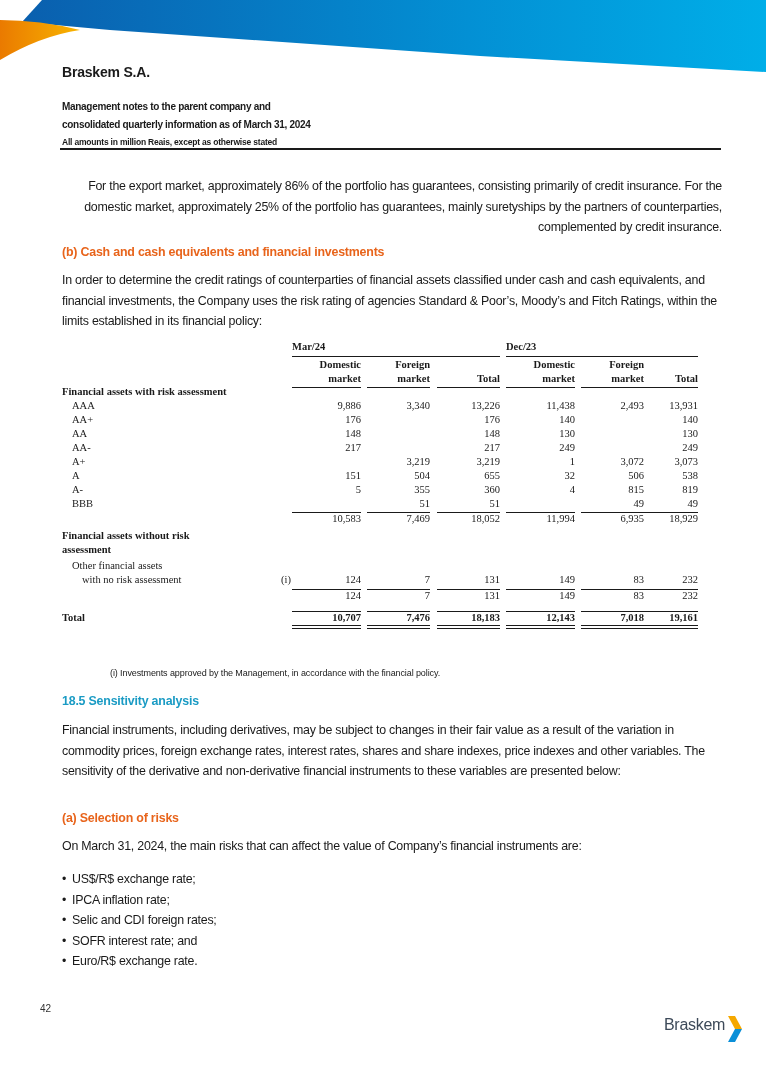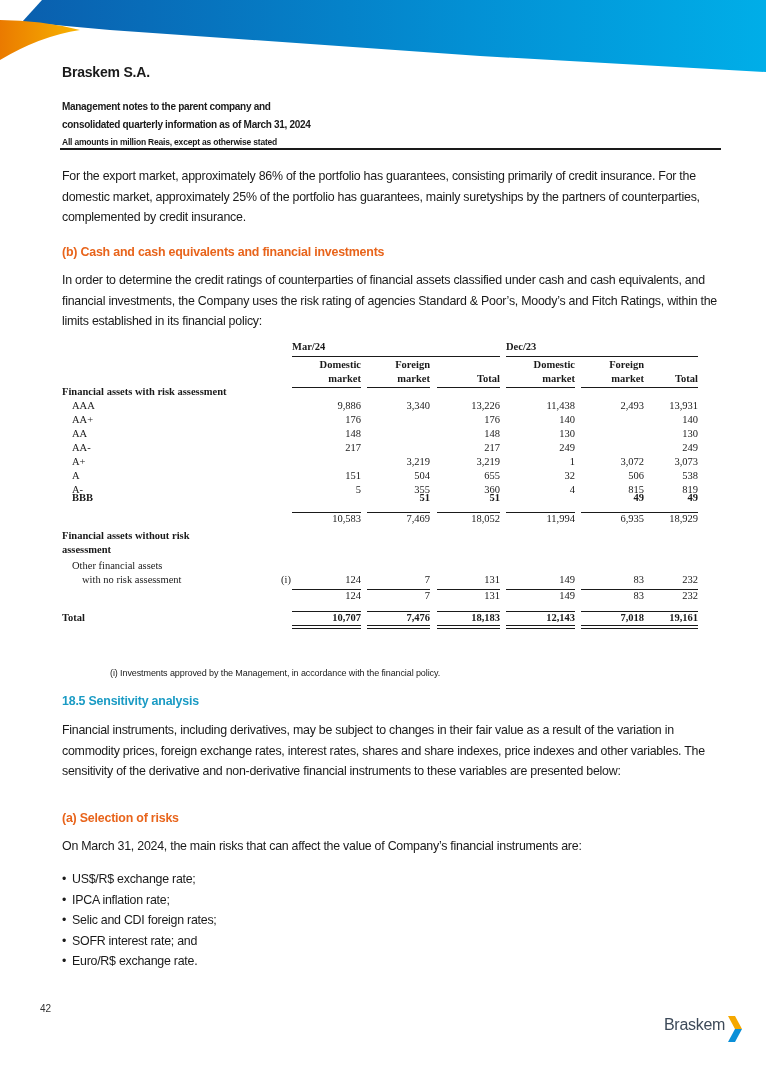--- a/index.html
+++ b/index.html
@@ -66,21 +66,21 @@
   <path d="M42 0 L766 0 L766 72 L480 56 L110 30 L22 22 Z" fill="url(#gblue)"></path>
   <path d="M0 20 Q40 20 80 30 Q40 36 0 60 Z" fill="url(#gorange)"></path>
 </svg>
 
 <div class="hdr-company">Braskem S.A.</div>
 <div class="hdr-sub1">Management notes to the parent company and</div>
 <div class="hdr-sub2">consolidated quarterly information as of March 31, 2024</div>
 <div class="hdr-note">All amounts in million Reais, except as otherwise stated</div>
 <div class="hdr-rule"></div>
 
-<p class="para" style="top:166px;">For the export market, approximately 86% of the portfolio has guarantees, consisting primarily of credit insurance. For the domestic market, approximately 25% of the portfolio has guarantees, mainly suretyships by the partners of counterparties, complemented by credit insurance.</p>
+<p class="para" style="top:176px;text-align:right;">For the export market, approximately 86% of the portfolio has guarantees, consisting primarily of credit insurance. For the domestic market, approximately 25% of the portfolio has guarantees, mainly suretyships by the partners of counterparties, complemented by credit insurance.</p>
 
 <div class="h-orange" style="top:245px;text-align:right;">(b) Cash and cash equivalents and financial investments</div>
 <p class="para" style="top:270px;">In order to determine the credit ratings of counterparties of financial assets classified under cash and cash equivalents, and financial investments, the Company uses the risk rating of agencies Standard &amp; Poor’s, Moody’s and Fitch Ratings, within the limits established in its financial policy:</p>
 
 <div class="tbl">
 
   <div class="period" style="left:230px;width:208px;top:1px;">Mar/24</div>
   <div class="period" style="left:444px;width:192px;top:1px;">Dec/23</div>
   <div class="ul" style="left:230px;width:208px;top:16px;"></div>
   <div class="ul" style="left:444px;width:192px;top:16px;"></div>
@@ -177,21 +177,21 @@
       </div>
       <div class="trow" style="top: 144px;">
         <span class="lbl ind1">A-</span>
         <span class="num c0">5</span>
         <span class="num c1">355</span>
         <span class="num c2">360</span>
         <span class="num c3">4</span>
         <span class="num c4">815</span>
         <span class="num c5">819</span>
       </div>
-      <div class="trow" style="top: 152px; font-weight: bold;">
+      <div class="trow" style="top: 158px;">
         <span class="lbl ind1">BBB</span>
         <span class="num c0">&nbsp;</span>
         <span class="num c1">51</span>
         <span class="num c2">51</span>
         <span class="num c3">&nbsp;</span>
         <span class="num c4">49</span>
         <span class="num c5">49</span>
       </div>
     </div>
 

